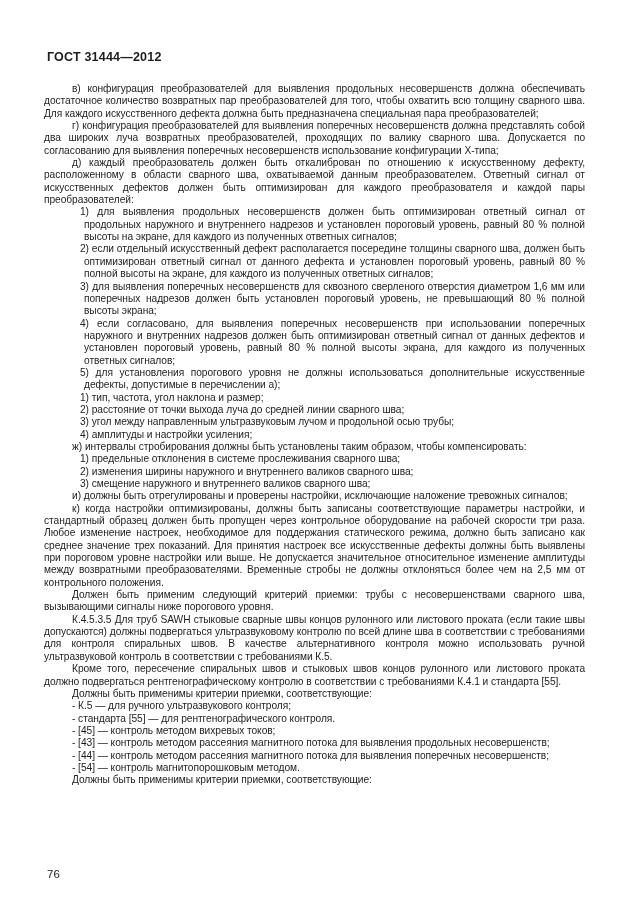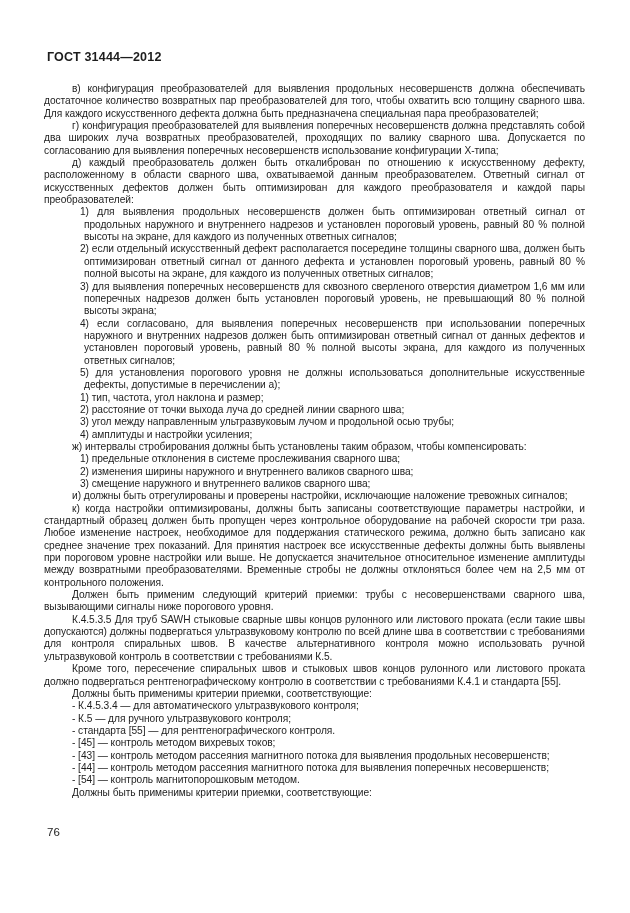--- a/index.html
+++ b/index.html
@@ -34,21 +34,21 @@
     line-height: 12.35px;
     letter-spacing: -0.05px;
     text-align: justify;
   }
   .para { margin: 0; }
   .para-body { text-indent: 28px; }
   .para-item { padding-left: 40px; text-indent: -4px; }
   .page-number {
     position: absolute;
     left: 47px;
-    top: 826px;
+    top: 868px;
     font-size: 11.5px;
   }
 </style>
 </head>
 <body>
 
 <div class="page">
   <div class="running-header">ГОСТ 31444—2012</div>
 
   <div class="body-text">
@@ -67,21 +67,20 @@
       <div class="para para-body">ж) интервалы стробирования должны быть установлены таким образом, чтобы компенсировать:</div>
       <div class="para para-item">1) предельные отклонения в системе прослеживания сварного шва;</div>
       <div class="para para-item">2) изменения ширины наружного и внутреннего валиков сварного шва;</div>
       <div class="para para-item">3) смещение наружного и внутреннего валиков сварного шва;</div>
       <div class="para para-body">и) должны быть отрегулированы и проверены настройки, исключающие наложение тревожных сигналов;</div>
       <div class="para para-body">к) когда настройки оптимизированы, должны быть записаны соответствующие параметры настройки, и стандартный образец должен быть пропущен через контрольное оборудование на рабочей скорости три раза. Любое изменение настроек, необходимое для поддержания статического режима, должно быть записано как среднее значение трех показаний. Для принятия настроек все искусственные дефекты должны быть выявлены при пороговом уровне настройки или выше. Не допускается значительное относительное изменение амплитуды между возвратными преобразователями. Временные стробы не должны отклоняться более чем на 2,5 мм от контрольного положения.</div>
       <div class="para para-body">Должен быть применим следующий критерий приемки: трубы с несовершенствами сварного шва, вызывающими сигналы ниже порогового уровня.</div>
       <div class="para para-body">К.4.5.3.5 Для труб SAWH стыковые сварные швы концов рулонного или листового проката (если такие швы допускаются) должны подвергаться ультразвуковому контролю по всей длине шва в соответствии с требованиями для контроля спиральных швов. В качестве альтернативного контроля можно использовать ручной ультразвуковой контроль в соответствии с требованиями К.5.</div>
       <div class="para para-body">Кроме того, пересечение спиральных швов и стыковых швов концов рулонного или листового проката должно подвергаться рентгенографическому контролю в соответствии с требованиями К.4.1 и стандарта [55].</div>
       <div class="para para-body">Должны быть применимы критерии приемки, соответствующие:</div>
-      <div class="para para-body">- К.4.5.3.4 — для автоматического ультразвукового контроля;</div>
       <div class="para para-body">- К.5 — для ручного ультразвукового контроля;</div>
       <div class="para para-body">- стандарта [55] — для рентгенографического контроля.</div>
       <div class="para para-body">- [45] — контроль методом вихревых токов;</div>
       <div class="para para-body">- [43] — контроль методом рассеяния магнитного потока для выявления продольных несовершенств;</div>
       <div class="para para-body">- [44] — контроль методом рассеяния магнитного потока для выявления поперечных несовершенств;</div>
       <div class="para para-body">- [54] — контроль магнитопорошковым методом.</div>
       <div class="para para-body">Должны быть применимы критерии приемки, соответствующие:</div>
     </div>
 
   <div class="page-number">76</div>

